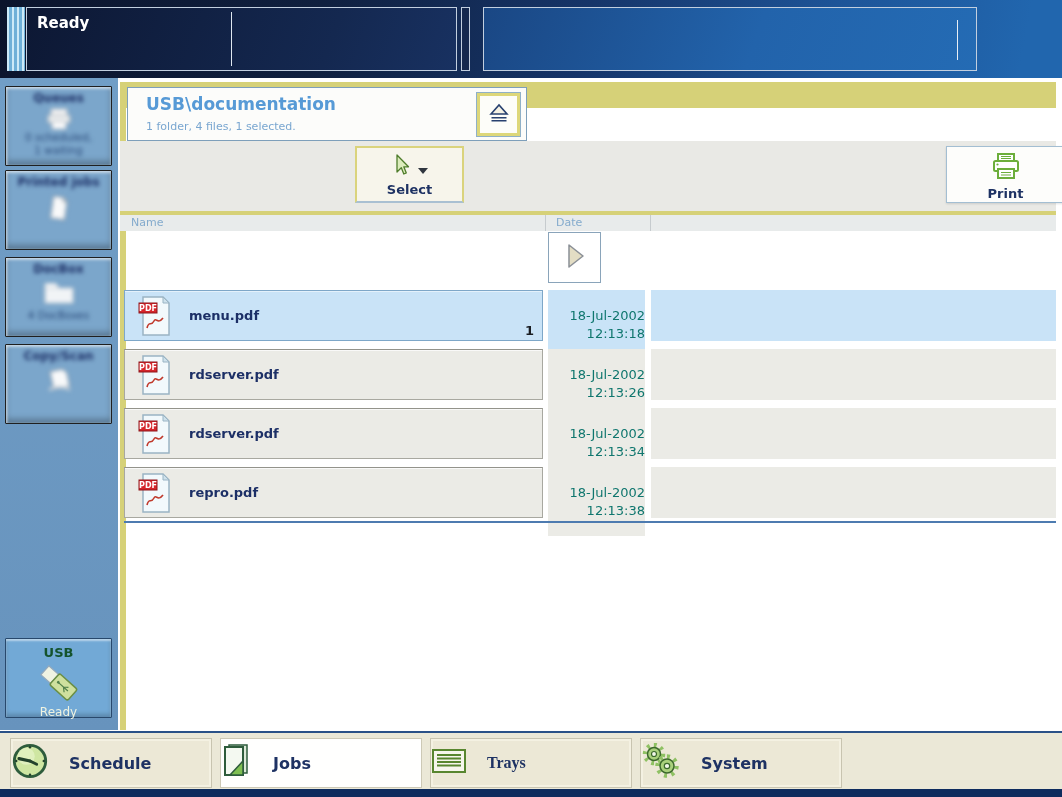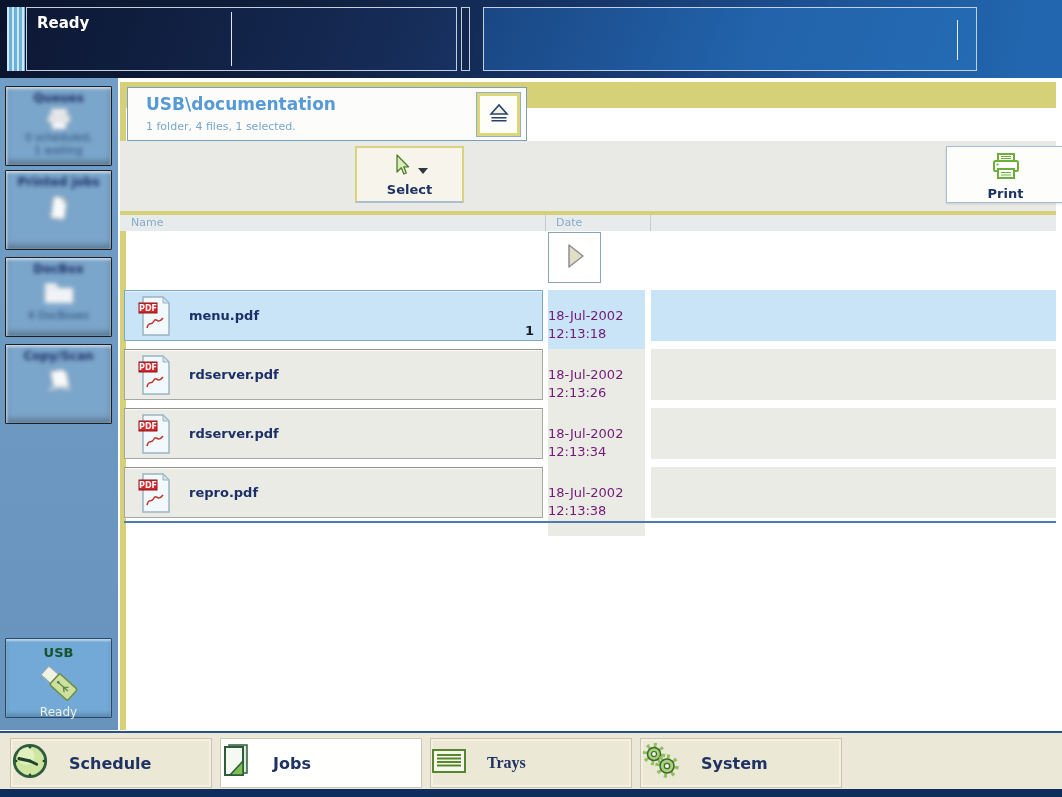--- a/index.html
+++ b/index.html
@@ -66,22 +66,22 @@
 
   
   .name-cell { position:absolute; left:124px; width:419px; height:51px; background:#ebebe6;
     border:1px solid #a8a8a0; border-top-color:#93938b; box-shadow:inset 0 1px 0 rgba(255,255,255,.7);
     display:flex; align-items:center; }
   .name-cell.sel { background:#c9e3f7; border-color:#7ea7c8; box-shadow:inset 0 1px 0 rgba(255,255,255,.5); }
   .row-icon { margin-left:13px; display:flex; }
   .fname { margin-left:17px; font-size:13px; font-weight:bold; color:#1c2f66; }
   .order-badge { position:absolute; right:8px; bottom:2px; font-size:13px; font-weight:bold; color:#1a1d22; }
   .date-cell { position:absolute; left:548px; width:97px; height:69px; background:#ebebe6;
-    display:flex; flex-direction:column; align-items:flex-start; justify-content:center;
-    font-size:13px; color:#701a75; line-height:1.35; }
+    display:flex; flex-direction:column; align-items:flex-end; justify-content:center;
+    font-size:13px; color:#0f766e; line-height:1.35; }
   .date-cell.sel { background:#c9e3f7; }
   .extra-cell { position:absolute; left:651px; width:405px; height:51px; background:#ebebe6; }
   .extra-cell.sel { background:#c9e3f7; }
   .open-btn { position:absolute; left:548px; width:53px; height:51px; background:#fff;
     border:1px solid #8aa4ba; display:flex; align-items:center; justify-content:center; }
   .list-endline { position:absolute; left:124px; top:521px; width:932px; height:2px; background:#4d7bb0; }
 
   
   .footer { position:absolute; left:0; top:731px; width:1062px; height:66px; background:#ebe8d7;
     border-top:2px solid #2a5187; }

